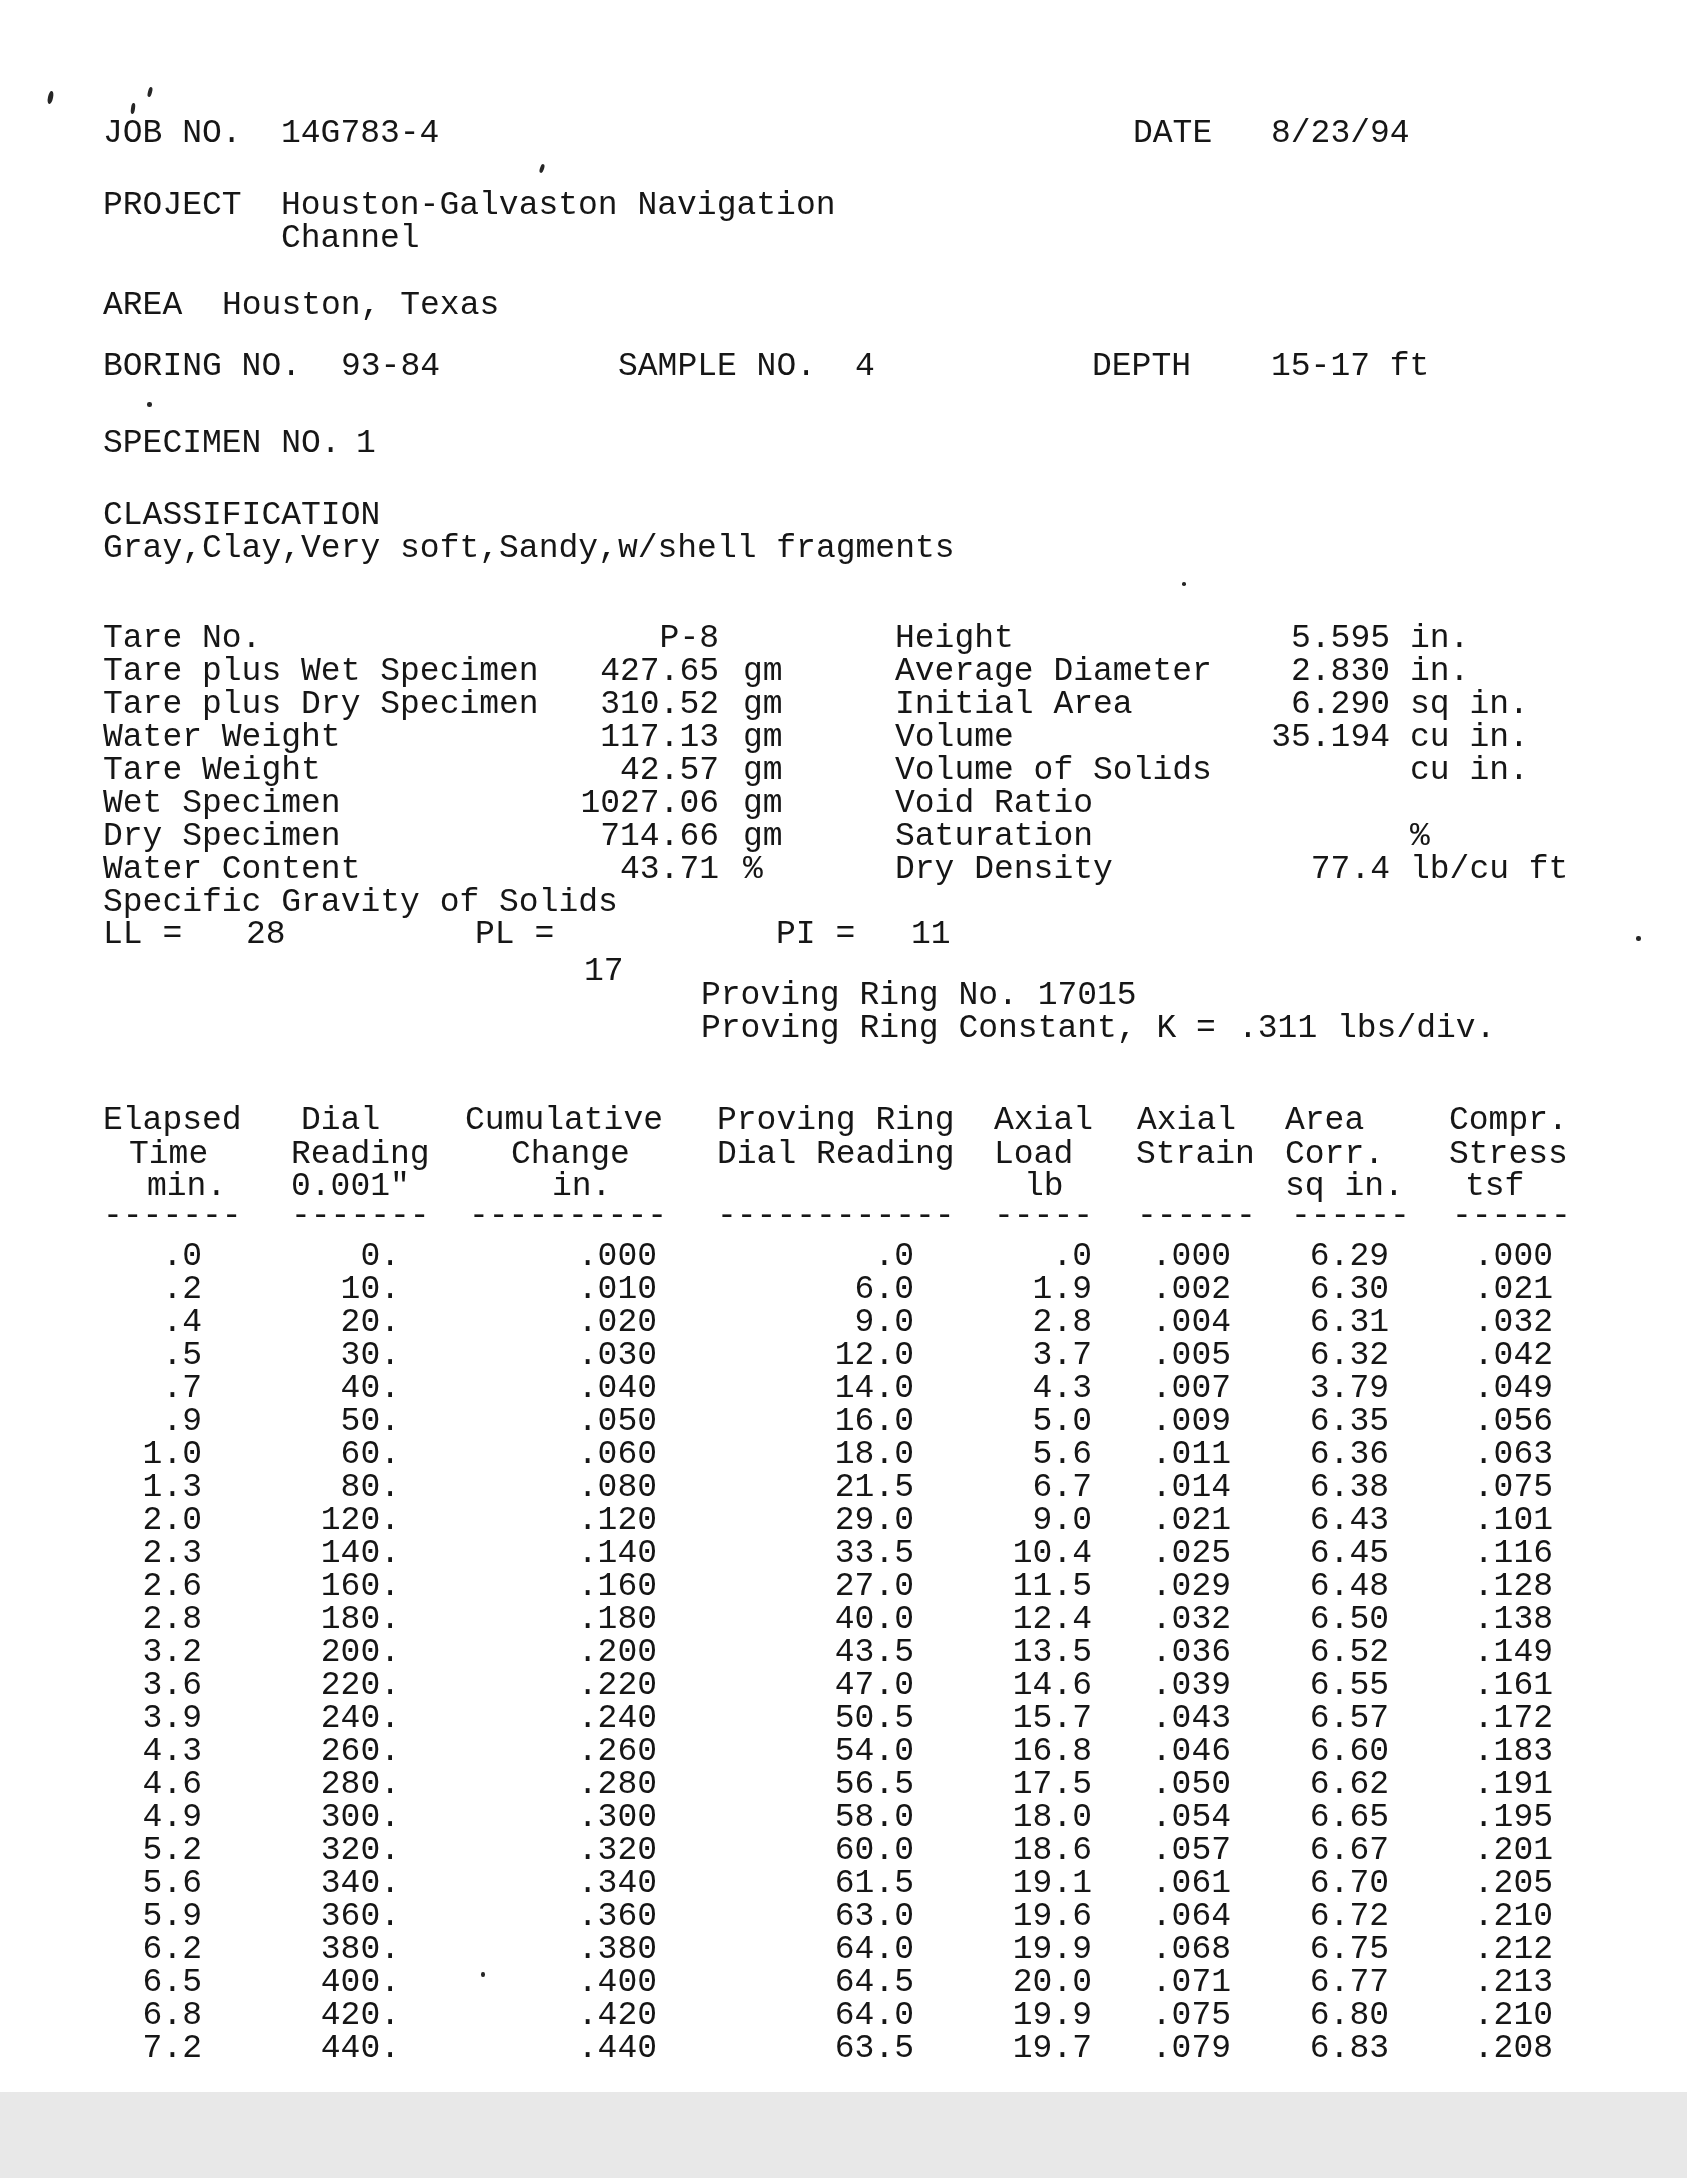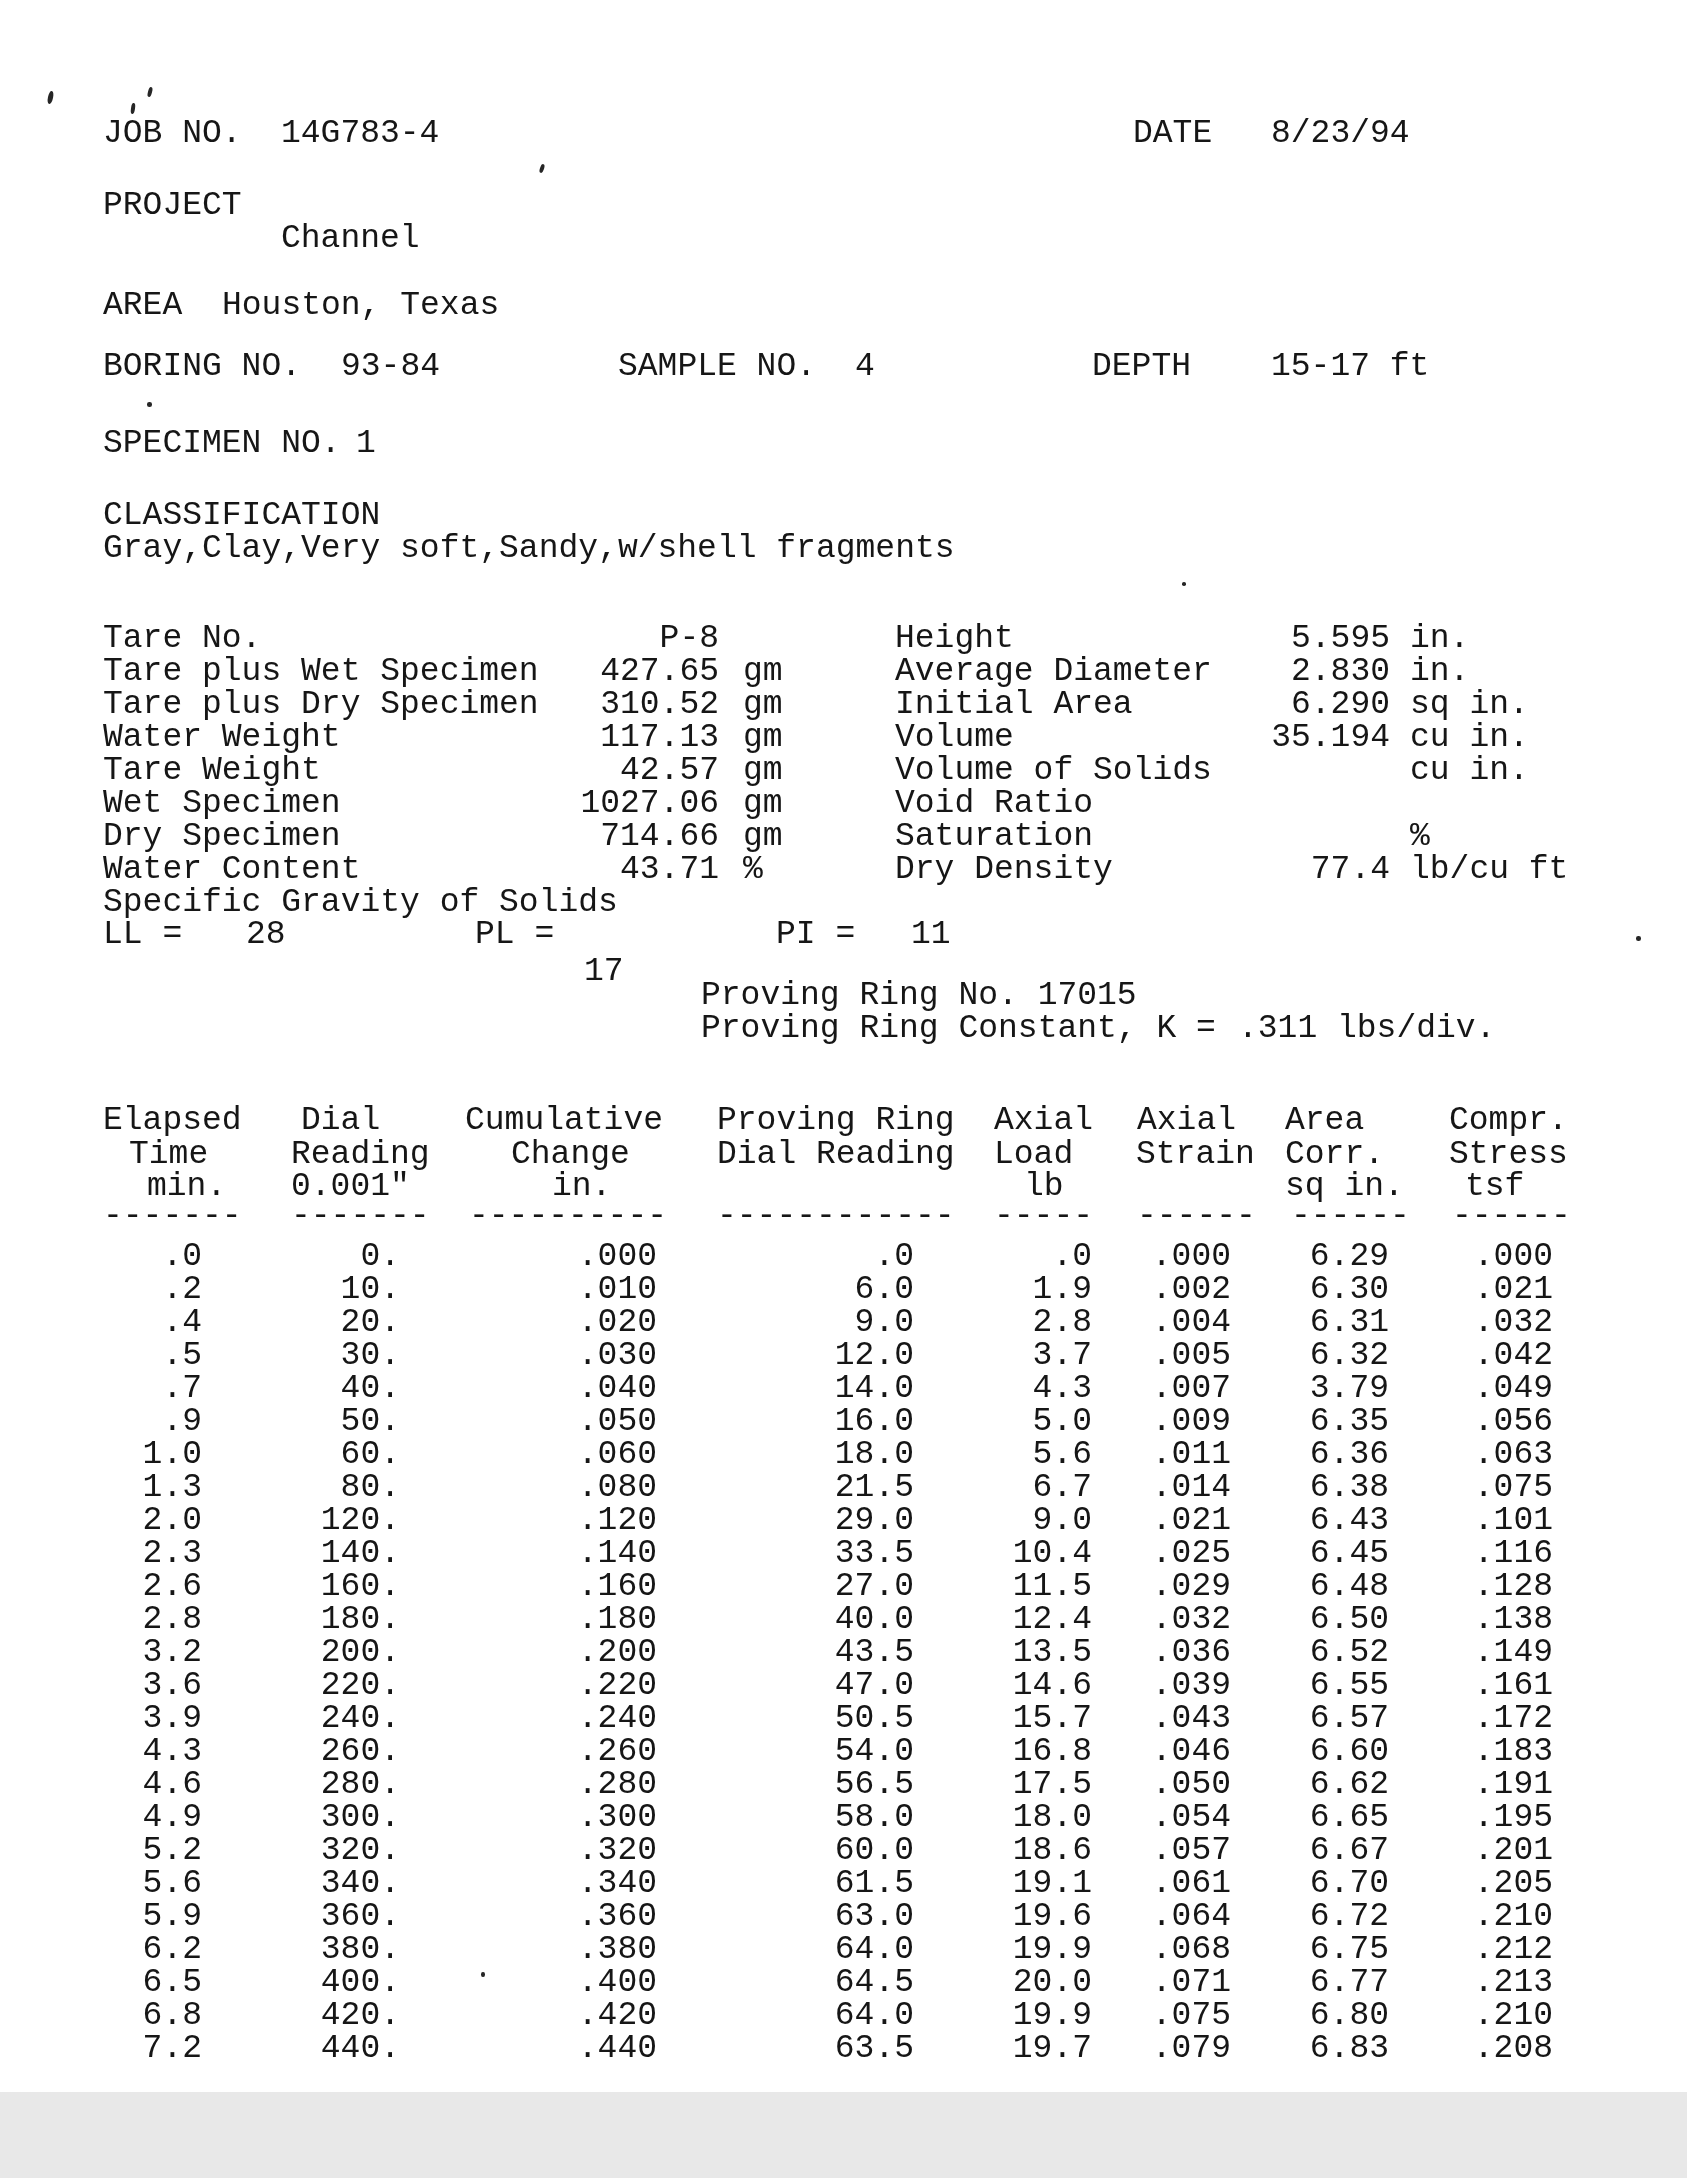--- a/index.html
+++ b/index.html
@@ -50,20 +50,21 @@
 <body>
 
 <div class="page">
 
   <span class="t" style="left:103px;top:117px">JOB NO.</span>
   <span class="t" style="left:281px;top:117px">14G783-4</span>
   <span class="t" style="left:1133px;top:117px">DATE</span>
   <span class="t" style="left:1271px;top:117px">8/23/94</span>
 
   <span class="t" style="left:103px;top:189px">PROJECT</span>
+  <span class="t" style="left:281px;top:189px">Houston-Galvaston Navigation</span>
   <span class="t" style="left:281px;top:222px">Channel</span>
 
   <span class="t" style="left:103px;top:289px">AREA</span>
   <span class="t" style="left:222px;top:289px">Houston, Texas</span>
 
   <span class="t" style="left:103px;top:350px">BORING NO.</span>
   <span class="t" style="left:341px;top:350px">93-84</span>
   <span class="t" style="left:618px;top:350px">SAMPLE NO.</span>
   <span class="t" style="left:855px;top:350px">4</span>
   <span class="t" style="left:1092px;top:350px">DEPTH</span>

